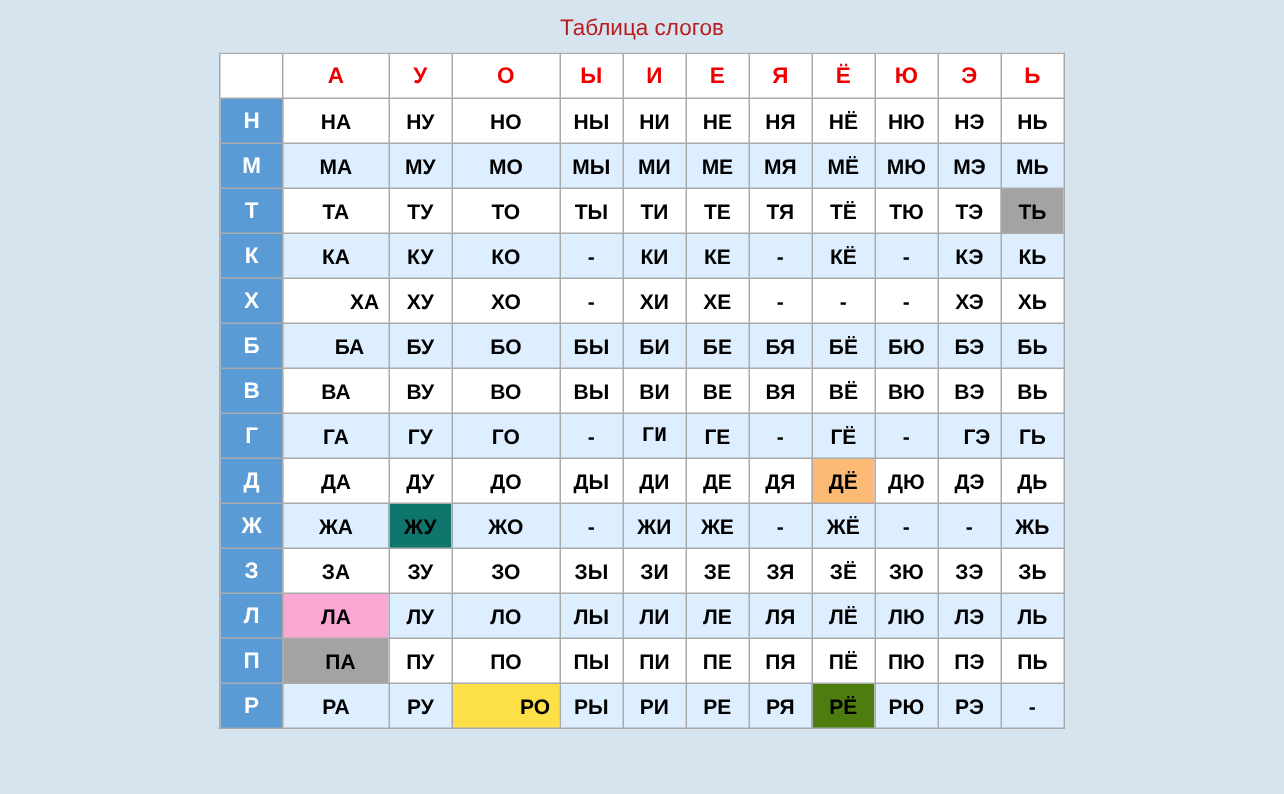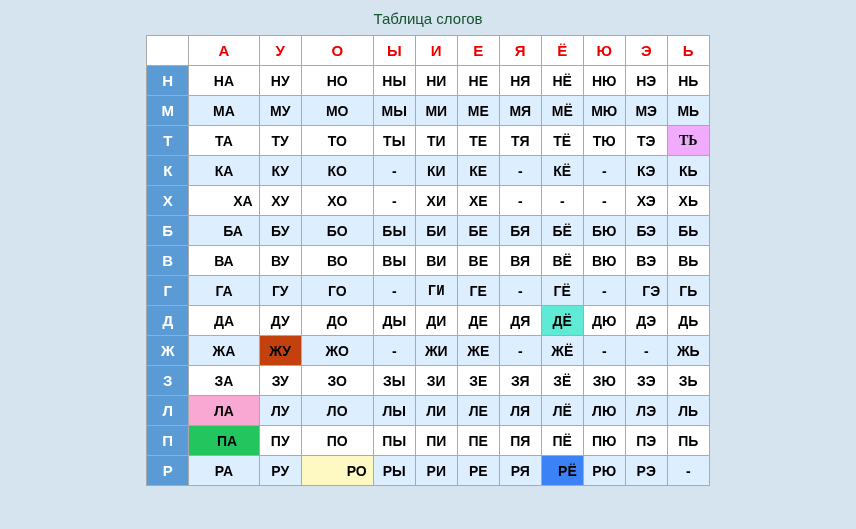--- a/index.html
+++ b/index.html
@@ -8,21 +8,21 @@
       font-family: Arial, sans-serif;
       display: flex;
       flex-direction: column;
       align-items: center;
       padding: 10px;
       min-height: 529px;
       width: 856px;
     }
     .page-title {
       font-size: 15px;
-      color: #14532d;
+      color: #b91c1c;
       margin-bottom: 8px;
       text-align: center;
     }
     .table-container {
       overflow: auto;
     }
     table {
       border-collapse: collapse;
       background: #fff;
     }
@@ -108,21 +108,21 @@
           <td style="background: rgb(255, 255, 255);">ТА</td>
           <td style="background: rgb(255, 255, 255);">ТУ</td>
           <td style="background: rgb(255, 255, 255);">ТО</td>
           <td style="background: rgb(255, 255, 255);">ТЫ</td>
           <td style="background: rgb(255, 255, 255);">ТИ</td>
           <td style="background: rgb(255, 255, 255);">ТЕ</td>
           <td style="background: rgb(255, 255, 255);">ТЯ</td>
           <td style="background: rgb(255, 255, 255);">ТЁ</td>
           <td style="background: rgb(255, 255, 255);">ТЮ</td>
           <td style="background: rgb(255, 255, 255);">ТЭ</td>
-          <td style="background: #f0abfc; font-family: Liberation Serif, serif;">ТЬ</td>
+          <td style="background: #a3a3a3;">ТЬ</td>
         </tr>
         <tr>
           <td class="row-label" style="background: rgb(91, 155, 213); color: rgb(255, 255, 255);">К</td>
           <td style="background: rgb(221, 238, 255);">КА</td>
           <td style="background: rgb(221, 238, 255);">КУ</td>
           <td style="background: rgb(221, 238, 255);">КО</td>
           <td style="background: rgb(221, 238, 255);">-</td>
           <td style="background: rgb(221, 238, 255);">КИ</td>
           <td style="background: rgb(221, 238, 255);">КЕ</td>
           <td style="background: rgb(221, 238, 255);">-</td>
@@ -189,29 +189,29 @@
         </tr>
         <tr>
           <td class="row-label" style="background: rgb(91, 155, 213); color: rgb(255, 255, 255);">Д</td>
           <td style="background: rgb(255, 255, 255);">ДА</td>
           <td style="background: rgb(255, 255, 255);">ДУ</td>
           <td style="background: rgb(255, 255, 255);">ДО</td>
           <td style="background: rgb(255, 255, 255);">ДЫ</td>
           <td style="background: rgb(255, 255, 255);">ДИ</td>
           <td style="background: rgb(255, 255, 255);">ДЕ</td>
           <td style="background: rgb(255, 255, 255);">ДЯ</td>
-          <td style="background: #5eead4;">ДЁ</td>
+          <td style="background: #fdba74;">ДЁ</td>
           <td style="background: rgb(255, 255, 255);">ДЮ</td>
           <td style="background: rgb(255, 255, 255);">ДЭ</td>
           <td style="background: rgb(255, 255, 255);">ДЬ</td>
         </tr>
         <tr>
           <td class="row-label" style="background: rgb(91, 155, 213); color: rgb(255, 255, 255);">Ж</td>
           <td style="background: rgb(221, 238, 255);">ЖА</td>
-          <td style="background: #c2410c;">ЖУ</td>
+          <td style="background: #0f766e;">ЖУ</td>
           <td style="background: rgb(221, 238, 255);">ЖО</td>
           <td style="background: rgb(221, 238, 255);">-</td>
           <td style="background: rgb(221, 238, 255);">ЖИ</td>
           <td style="background: rgb(221, 238, 255);">ЖЕ</td>
           <td style="background: rgb(221, 238, 255);">-</td>
           <td style="background: rgb(221, 238, 255);">ЖЁ</td>
           <td style="background: rgb(221, 238, 255);">-</td>
           <td style="background: rgb(221, 238, 255);">-</td>
           <td style="background: rgb(221, 238, 255);">ЖЬ</td>
         </tr>
@@ -238,41 +238,41 @@
           <td style="background: rgb(221, 238, 255);">ЛИ</td>
           <td style="background: rgb(221, 238, 255);">ЛЕ</td>
           <td style="background: rgb(221, 238, 255);">ЛЯ</td>
           <td style="background: rgb(221, 238, 255);">ЛЁ</td>
           <td style="background: rgb(221, 238, 255);">ЛЮ</td>
           <td style="background: rgb(221, 238, 255);">ЛЭ</td>
           <td style="background: rgb(221, 238, 255);">ЛЬ</td>
         </tr>
         <tr>
           <td class="row-label" style="background: rgb(91, 155, 213); color: rgb(255, 255, 255);">П</td>
-          <td style="background: #22c55e; padding-left: 12px;">ПА</td>
+          <td style="background: #a3a3a3; padding-left: 12px;">ПА</td>
           <td style="background: rgb(255, 255, 255);">ПУ</td>
           <td style="background: rgb(255, 255, 255);">ПО</td>
           <td style="background: rgb(255, 255, 255);">ПЫ</td>
           <td style="background: rgb(255, 255, 255);">ПИ</td>
           <td style="background: rgb(255, 255, 255);">ПЕ</td>
           <td style="background: rgb(255, 255, 255);">ПЯ</td>
           <td style="background: rgb(255, 255, 255);">ПЁ</td>
           <td style="background: rgb(255, 255, 255);">ПЮ</td>
           <td style="background: rgb(255, 255, 255);">ПЭ</td>
           <td style="background: rgb(255, 255, 255);">ПЬ</td>
         </tr>
         <tr>
           <td class="row-label" style="background: rgb(91, 155, 213); color: rgb(255, 255, 255);">Р</td>
           <td style="background: rgb(221, 238, 255);">РА</td>
           <td style="background: rgb(221, 238, 255);">РУ</td>
-          <td style="background: #fef9c3; padding-left: 45px;">РО</td>
+          <td style="background: #fde047; padding-left: 45px;">РО</td>
           <td style="background: rgb(221, 238, 255);">РЫ</td>
           <td style="background: rgb(221, 238, 255);">РИ</td>
           <td style="background: rgb(221, 238, 255);">РЕ</td>
           <td style="background: rgb(221, 238, 255);">РЯ</td>
-          <td style="background: #3b82f6; text-align: right;">РЁ</td>
+          <td style="background: #4d7c0f;">РЁ</td>
           <td style="background: rgb(221, 238, 255);">РЮ</td>
           <td style="background: rgb(221, 238, 255);">РЭ</td>
           <td style="background: rgb(221, 238, 255);">-</td>
         </tr>
       </tbody>
     </table>
 </div>
 
 </body></html>

